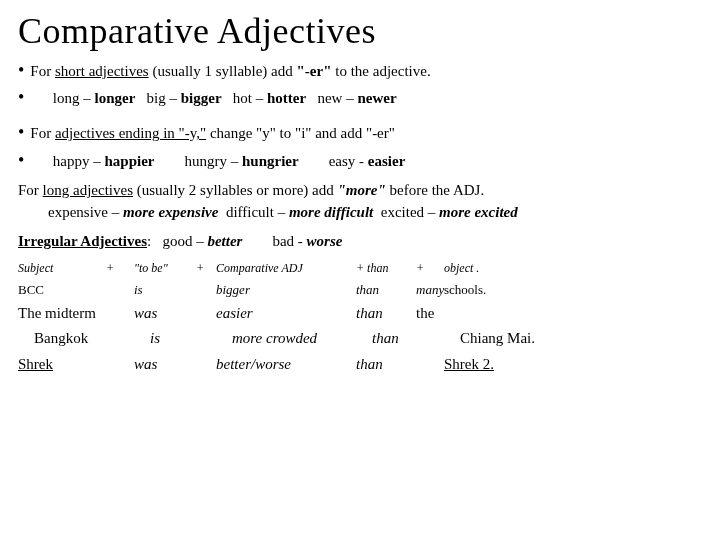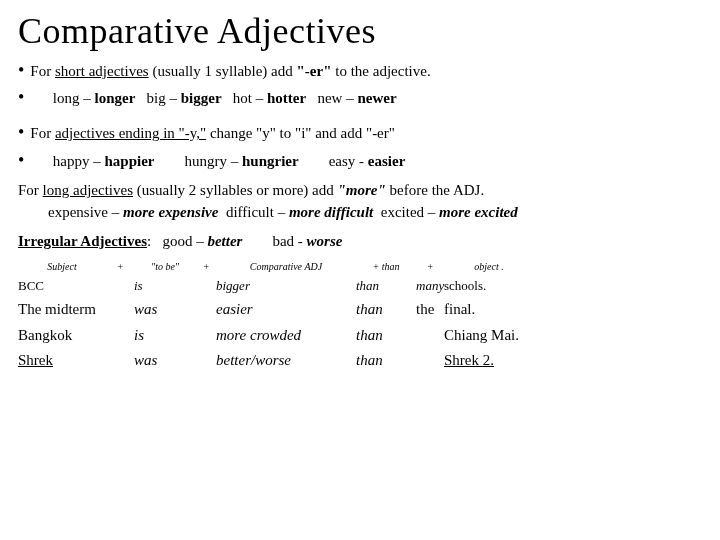--- a/index.html
+++ b/index.html
@@ -81,21 +81,21 @@
 <div class="section block gap">
   <div class="line">
     <span class="underline bold">Irregular Adjectives</span>:&nbsp;&nbsp;&nbsp;good – <span class="bold-italic">better</span>&nbsp;&nbsp;&nbsp;&nbsp;&nbsp;&nbsp;&nbsp;&nbsp;bad - <span class="bold-italic">worse</span>
   </div>
 </div>
 
 <div class="section block gap">
 
   <div class="table-section">
 
-    <div style="display:grid; grid-template-columns: 88px 28px 62px 20px 140px 60px 28px 90px; line-height:1.7; font-size:10px;text-align:center;">
+    <div style="display:grid; grid-template-columns: 88px 28px 62px 20px 140px 60px 28px 90px; line-height:1.7; font-size:12px;">
       <span class="italic">Subject</span>
       <span class="italic">+</span>
       <span class="italic">"to be"</span>
       <span class="italic">+</span>
       <span class="italic">Comparative ADJ</span>
       <span class="italic">+ than</span>
       <span class="italic">+</span>
       <span class="italic">object .</span>
     </div>
 
@@ -111,24 +111,23 @@
     </div>
 
     <div style="display:grid; grid-template-columns: 88px 28px 62px 20px 140px 60px 28px 90px; line-height:1.7; font-size:15px;">
       <span>The midterm</span>
       <span></span>
       <span class="italic">was</span>
       <span></span>
       <span class="italic">easier</span>
       <span class="italic">than</span>
       <span>the</span>
-      <span>final.</span>
     </div>
 
-    <div style="display:grid; grid-template-columns: 88px 28px 62px 20px 140px 60px 28px 90px; line-height:1.7; font-size:15px;">
+    <div style="display:grid; grid-template-columns: 88px 28px 62px 20px 140px 60px 28px 90px; line-height:1.7; font-size:15px;margin-left:16px;">
       <span>Bangkok</span>
       <span></span>
       <span class="italic">is</span>
       <span></span>
       <span class="italic">more crowded</span>
       <span class="italic">than</span>
       <span></span>
       <span>Chiang Mai.</span>
     </div>
 

